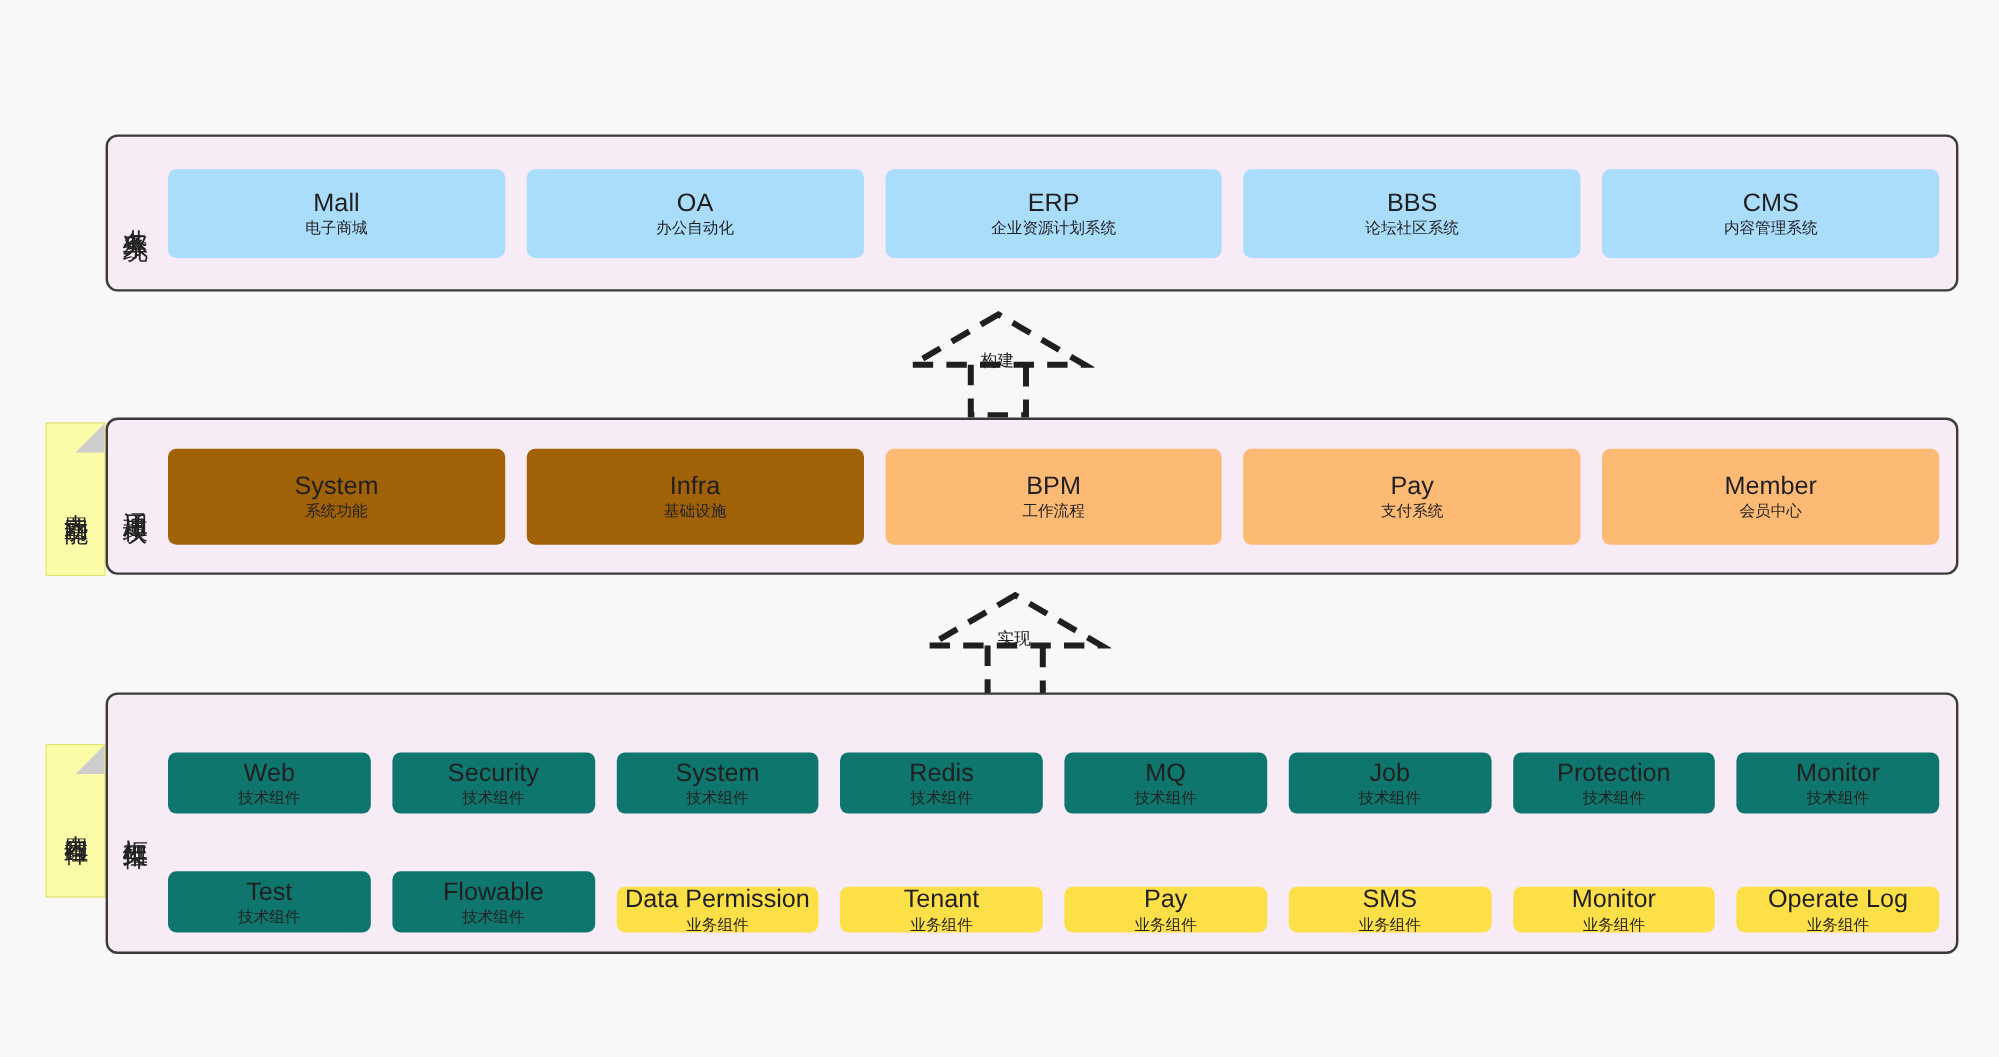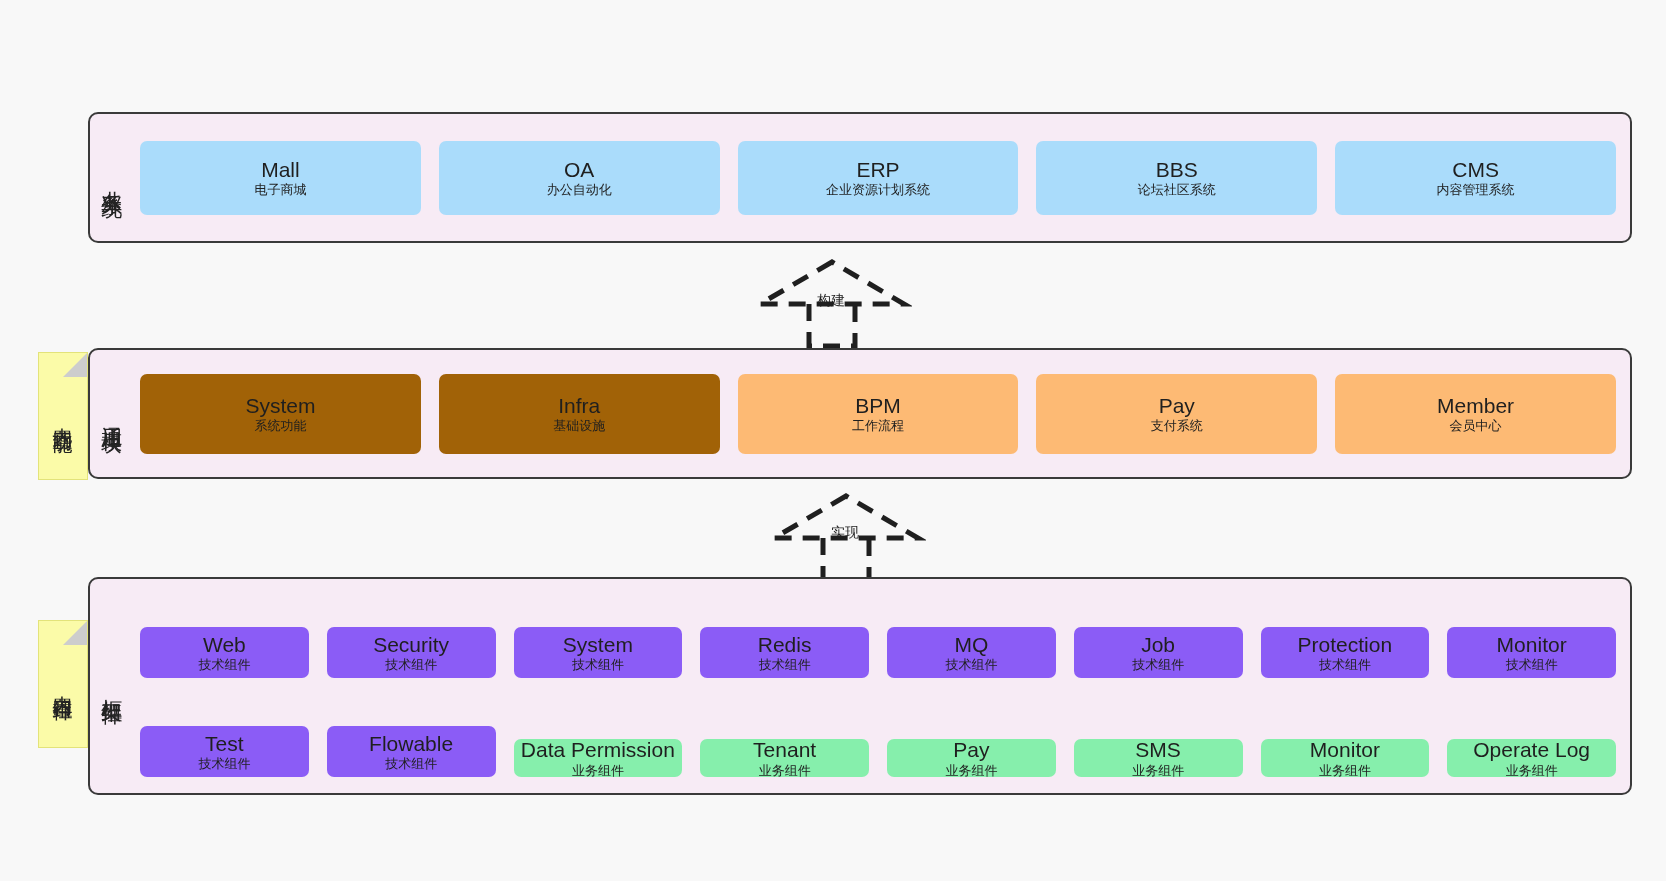--- a/index.html
+++ b/index.html
@@ -60,22 +60,22 @@
     color: #1f1f1f;
     padding: 4px 6px;
   }
   .cell .t1 { font-size: 21px; }
   .cell .t2 { font-size: 13px; }
 
   
   .c-blue        { background: #aadcfb; }
   .c-red         { background: #a16207; }
   .c-pink        { background: #fdba74; }
-  .c-green       { background: #8b5cf6; margin-top: 32px; }
-  .c-green-light { background: #86efac; margin-top: 45px; }
+  .c-green       { background: #0f766e; margin-top: 32px; }
+  .c-green-light { background: #fde047; margin-top: 45px; }
 
   
   #layer-business { left: 88px;  top: 112px; width: 1544px; height: 131px; }
   #layer-business .row { height: 74px; }
 
   #layer-module   { left: 88px;  top: 348px; width: 1544px; height: 131px; }
   #layer-module .row { height: 80px; }
 
   #layer-frame    { left: 88px;  top: 577px; width: 1544px; height: 218px; }
   #layer-frame .row { height: 83px; }

